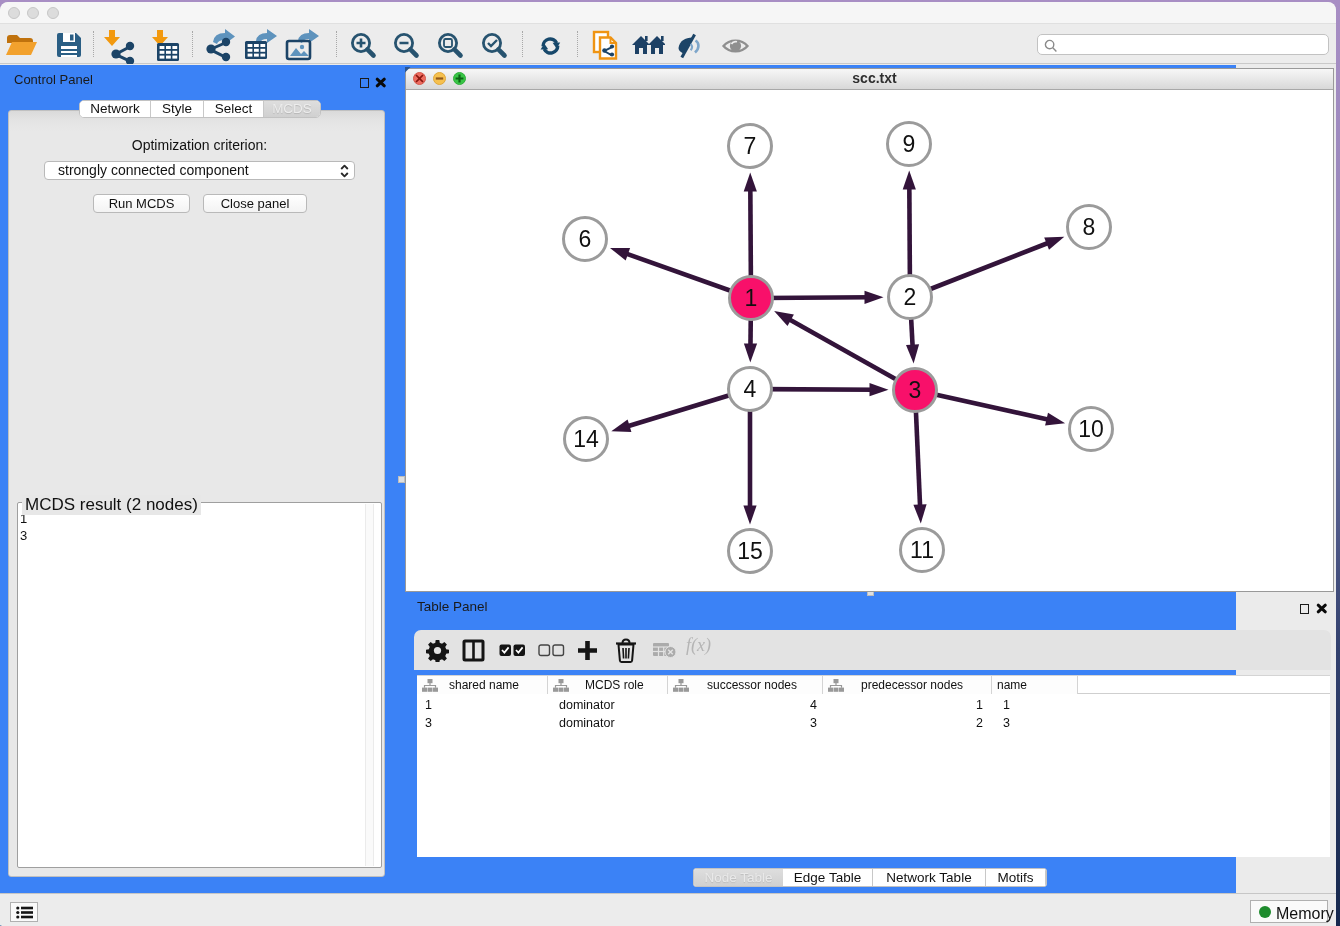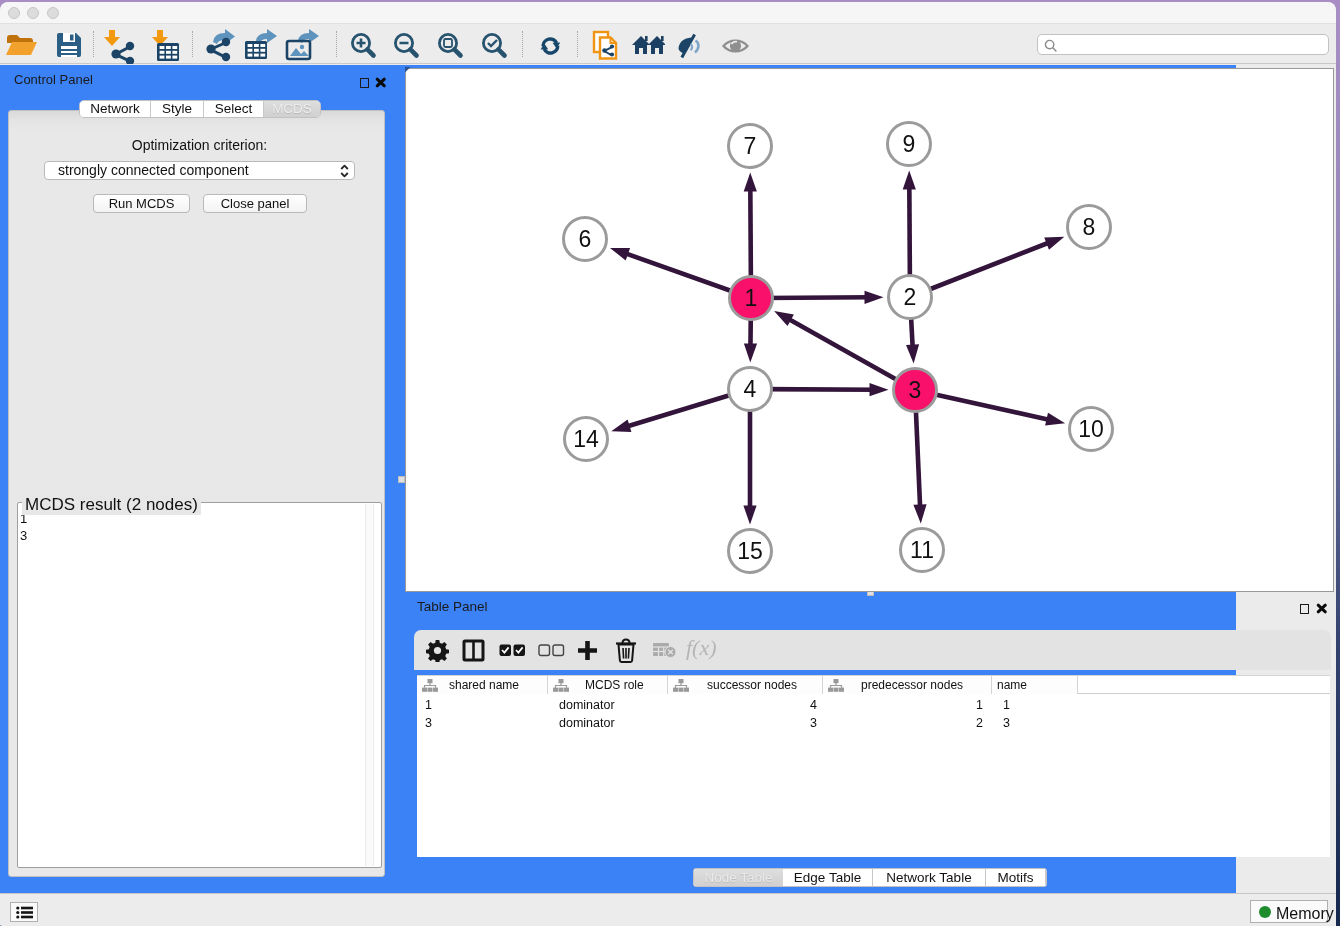--- a/index.html
+++ b/index.html
@@ -245,20 +245,38 @@
     <div id="mcds-group">
       <div id="mcds-text">1<br>3</div>
       <div id="mcds-scroll"></div>
     </div>
     <div id="mcds-label">MCDS result (2 nodes)</div>
 
     <div id="netwin">
       <svg style="position:absolute; left:-1px; top:-2px; z-index:5;" width="6" height="6" viewBox="0 0 6 6">
           <path d="M0 0 L5.5 0 L0 5.5 z" fill="#2a5591"></path>
         </svg>
+      <div id="nettitle">
+        <div class="mbtn" style="left:7px; background:#ee6c60; border:1px solid #d3594c;">
+          <svg width="11" height="11" viewBox="0 0 11 11">
+              <path d="M2.6 1.4 L5.5 4.3 L8.4 1.4 L9.6 2.6 L6.7 5.5 L9.6 8.4 L8.4 9.6 L5.5 6.7 L2.6 9.6 L1.4 8.4 L4.3 5.5 L1.4 2.6 z" fill="#891710"></path>
+            </svg>
+        </div>
+        <div class="mbtn" style="left:27px; background:#f6c04e; border:1px solid #dfa73a;">
+          <svg width="11" height="11" viewBox="0 0 11 11">
+              <rect x="1.8" y="4.4" width="7.4" height="2.2" fill="#90591b"></rect>
+            </svg>
+        </div>
+        <div class="mbtn" style="left:47px; background:#38c545; border:1px solid #2fae3a;">
+          <svg width="11" height="11" viewBox="0 0 11 11">
+              <path d="M4.4 1.6 h2.2 v2.8 h2.8 v2.2 h-2.8 v2.8 h-2.2 v-2.8 h-2.8 v-2.2 h2.8 z" fill="#0c6414"></path>
+            </svg>
+        </div>
+        <div class="t">scc.txt</div>
+      </div>
       <svg id="graph" width="927" height="501" style="position:absolute; left:0; top:19px;" viewBox="0 0 927 501">
 <line x1="345.0" y1="210.0" x2="344.3" y2="96.5" stroke="#33143a" stroke-width="4.6"></line>
 <polygon points="344.2,84.5 350.9,103.5 337.7,103.5" fill="#33143a"></polygon>
 <line x1="345.0" y1="210.0" x2="215.3" y2="163.9" stroke="#33143a" stroke-width="4.6"></line>
 <polygon points="204.0,159.9 224.1,160.0 219.7,172.5" fill="#33143a"></polygon>
 <line x1="345.0" y1="210.0" x2="465.5" y2="209.2" stroke="#33143a" stroke-width="4.6"></line>
 <polygon points="477.5,209.2 458.5,215.9 458.5,202.7" fill="#33143a"></polygon>
 <line x1="345.0" y1="210.0" x2="344.4" y2="262.5" stroke="#33143a" stroke-width="4.6"></line>
 <polygon points="344.3,274.5 337.9,255.4 351.1,255.6" fill="#33143a"></polygon>
 <line x1="504.0" y1="209.0" x2="503.3" y2="94.5" stroke="#33143a" stroke-width="4.6"></line>
@@ -350,21 +368,21 @@
           </g>
           <g stroke="#e3e3e3" stroke-width="1.2">
             <line x1="0" y1="4" x2="16" y2="4"></line>
               <line x1="0" y1="8.5" x2="16" y2="8.5"></line>
             <line x1="5.5" y1="4" x2="5.5" y2="13"></line>
               <line x1="10.7" y1="4" x2="10.7" y2="13"></line>
           </g>
           <circle cx="17.5" cy="9" r="5.5" fill="#ababab" stroke="#e3e3e3" stroke-width="1"></circle>
           <path d="M15.2 6.7 l4.6 4.6 M19.8 6.7 l-4.6 4.6" stroke="#e3e3e3" stroke-width="1.4"></path>
         </svg>
-        <div style="position:absolute; left:272px; top:5px; font-family:'Liberation Serif',serif; font-style:italic; font-size:22px; color:#b5b5b5;">f(x)</div>
+        <div style="position:absolute; left:272px; top:5px; font-family:'Liberation Serif',serif; font-style:italic; font-size:18px; color:#b5b5b5;">f(x)</div>
       </div>
       <div id="tp-table">
         <div id="tp-header">
           <div class="th" style="left:0; width:131px;">
               <svg class="hico" width="16" height="13" viewBox="0 0 16 13">
                 <g fill="#999">
                   <rect x="5.5" y="0" width="5" height="4.2"></rect>
                   <rect x="0" y="8.6" width="5" height="4.2"></rect>
                   <rect x="5.5" y="8.6" width="5" height="4.2"></rect>
                   <rect x="11" y="8.6" width="5" height="4.2"></rect>

